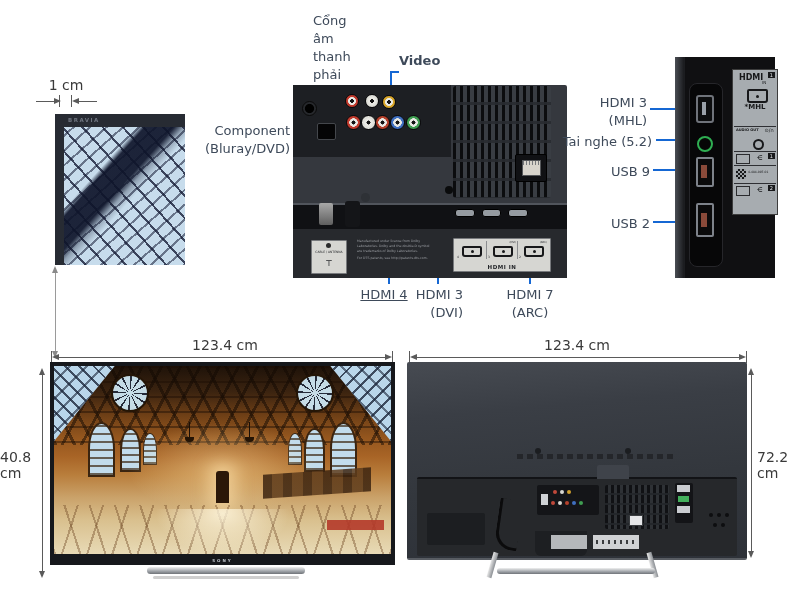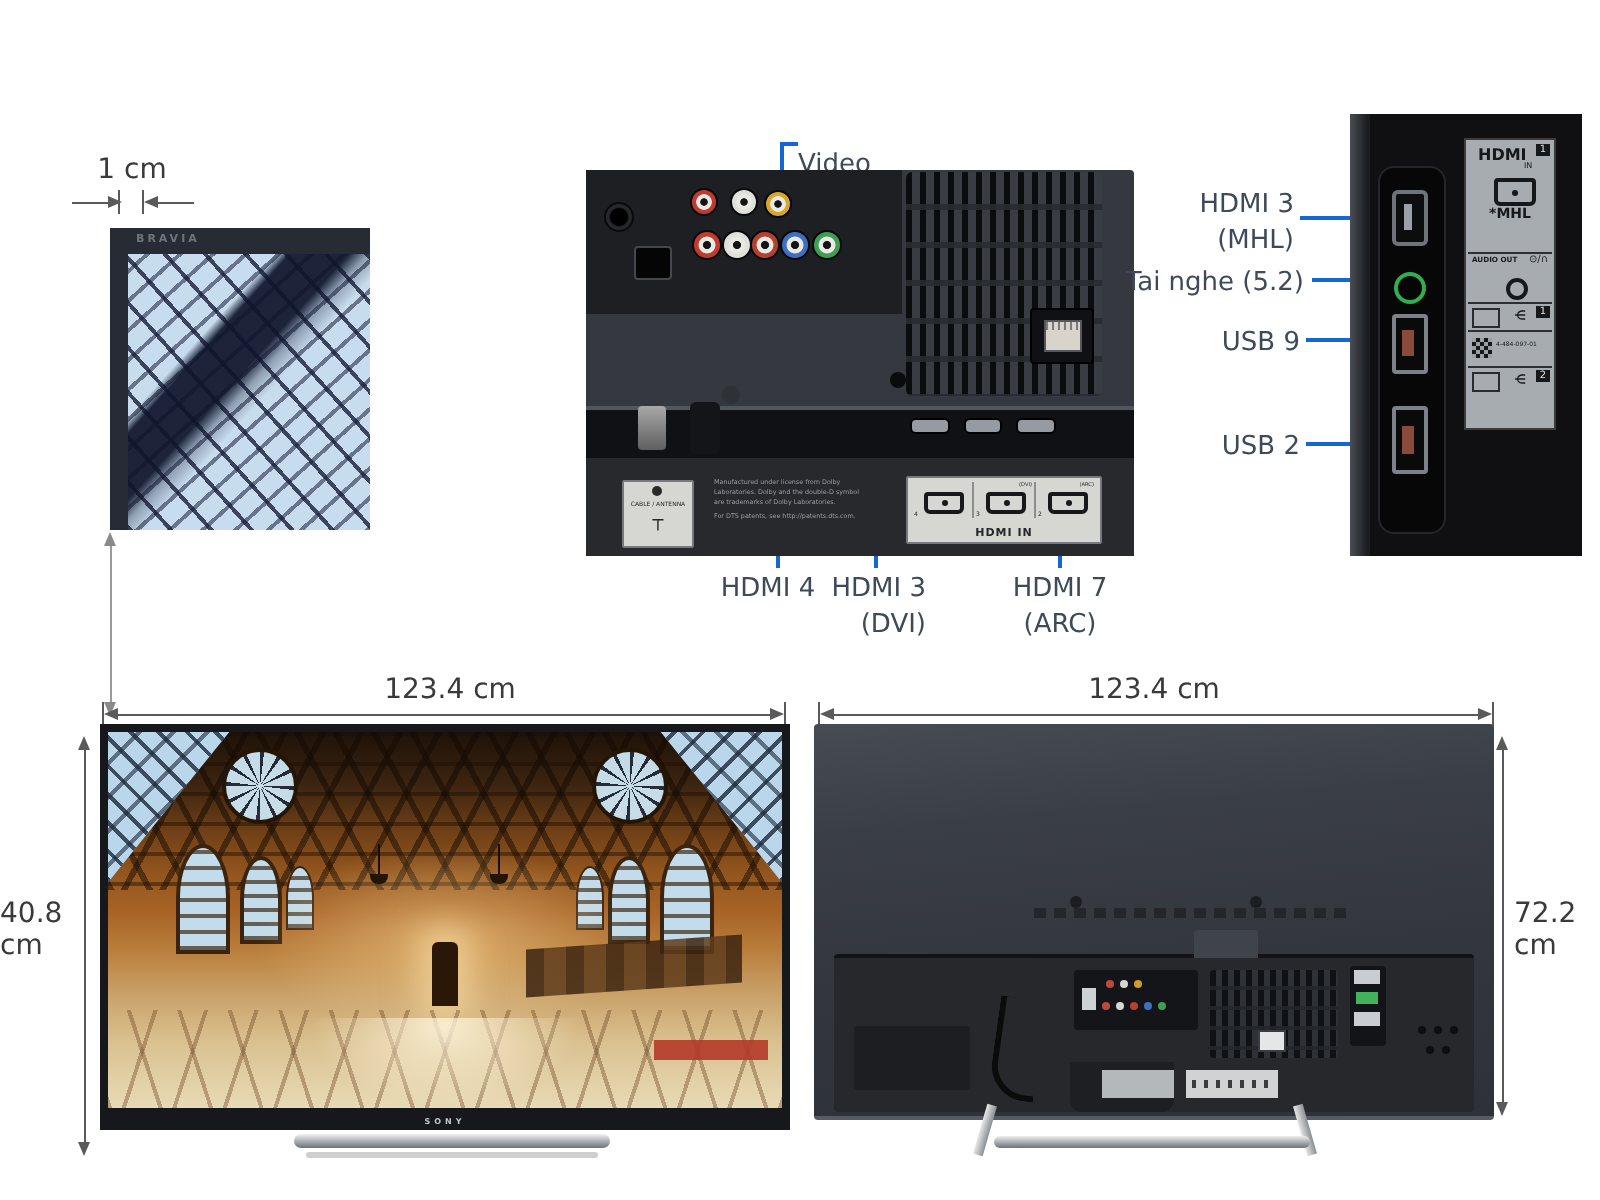--- a/index.html
+++ b/index.html
@@ -46,22 +46,24 @@
            linear-gradient(132deg, transparent 0 30%, rgba(14,20,42,.92) 33% 45%, rgba(14,20,42,.3) 49%, transparent 54%),
            repeating-linear-gradient(48deg, rgba(24,30,56,.8) 0 2px, transparent 2px 15px),
            repeating-linear-gradient(-42deg, rgba(24,30,56,.55) 0 2px, transparent 2px 11px),
            #c7dcec;"></div>
   </div>
 
   <div class="ldr" style="left:55px;top:272px;width:1px;height:80px;"></div>
   <div class="tri tri-u" style="left:52px;top:266px;border-bottom-color:#8a8a8a;"></div>
   <div class="tri tri-d" style="left:52px;top:351px;border-top-color:#8a8a8a;"></div>
 
-  <div class="lbl" style="left:399px;top:74px;width:44px;">Video</div>
-  <div class="lbl" style="left:360px;top:286px;width:48px;text-align:center;">HDMI 4</div>
+  <div class="lbl" style="left:313px;top:12px;width:46px;">Cổng âm thanh phải</div>
+  <div class="lbl" style="left:399px;top:52px;width:44px;font-weight:bold;">Video</div>
+  <div class="lbl" style="left:196px;top:122px;width:94px;text-align:right;">Component (Bluray/DVD)</div>
+  <div class="lbl" style="left:360px;top:286px;width:48px;text-align:center;text-decoration:underline;">HDMI 4</div>
   <div class="lbl" style="left:413px;top:286px;width:50px;text-align:right;">HDMI 3 (DVI)</div>
   <div class="lbl" style="left:503px;top:286px;width:54px;text-align:center;">HDMI 7 (ARC)</div>
 
   <div class="cl" style="left:339px;top:95px;width:2px;height:18px;"></div>
   <div class="cl" style="left:339px;top:111px;width:14px;height:2px;"></div>
   <div class="cl" style="left:351px;top:111px;width:2px;height:10px;"></div>
   <div class="cl" style="left:377px;top:95px;width:2px;height:18px;"></div>
   <div class="cl" style="left:368px;top:111px;width:11px;height:2px;"></div>
   <div class="cl" style="left:368px;top:111px;width:2px;height:9px;"></div>
   <div class="cl" style="left:390px;top:71px;width:9px;height:2px;"></div>
@@ -150,21 +152,21 @@
 
   <div class="lbl" style="left:597px;top:94px;width:50px;text-align:right;">HDMI 3 (MHL)</div>
   <div class="lbl" style="left:558px;top:133px;width:94px;text-align:right;">Tai nghe (5.2)</div>
   <div class="lbl" style="left:606px;top:163px;width:44px;text-align:right;">USB 9</div>
   <div class="lbl" style="left:606px;top:215px;width:44px;text-align:right;">USB 2</div>
   <div class="cl" style="left:650px;top:108px;width:40px;height:2px;"></div>
   <div class="cl" style="left:656px;top:139px;width:36px;height:2px;"></div>
   <div class="cl" style="left:653px;top:169px;width:37px;height:2px;"></div>
   <div class="cl" style="left:653px;top:221px;width:37px;height:2px;"></div>
 
-  <div class="abs" style="left:675px;top:57px;width:100px;height:221px;background:#101012;padding-left:16px;">
+  <div class="abs" style="left:675px;top:57px;width:100px;height:221px;background:#101012;">
     <div class="abs" style="left:0;top:0;width:10px;height:221px;background:linear-gradient(90deg,#4a4e54,#1c1d20 85%);"></div>
     <div class="abs" style="left:14px;top:26px;width:32px;height:182px;background:#070708;border:1px solid #26262a;border-radius:8px;"></div>
     <div class="abs" style="left:21px;top:38px;width:14px;height:24px;background:#0c0d0e;border:2px solid #6f737a;border-radius:3px;">
       <div class="abs" style="left:4px;top:5px;width:4px;height:13px;background:#99a0a8;"></div>
     </div>
     <div class="dot" style="left:22px;top:79px;width:12px;height:12px;background:#060606;border:2.5px solid #2fae52;"></div>
     <div class="abs" style="left:21px;top:100px;width:14px;height:26px;background:#0a0a0b;border:2px solid #7d828a;border-radius:2px;">
       <div class="abs" style="left:3px;top:6px;width:6px;height:13px;background:#8a4a3a;"></div>
     </div>
     <div class="abs" style="left:21px;top:146px;width:14px;height:30px;background:#0a0a0b;border:2px solid #7d828a;border-radius:2px;">

